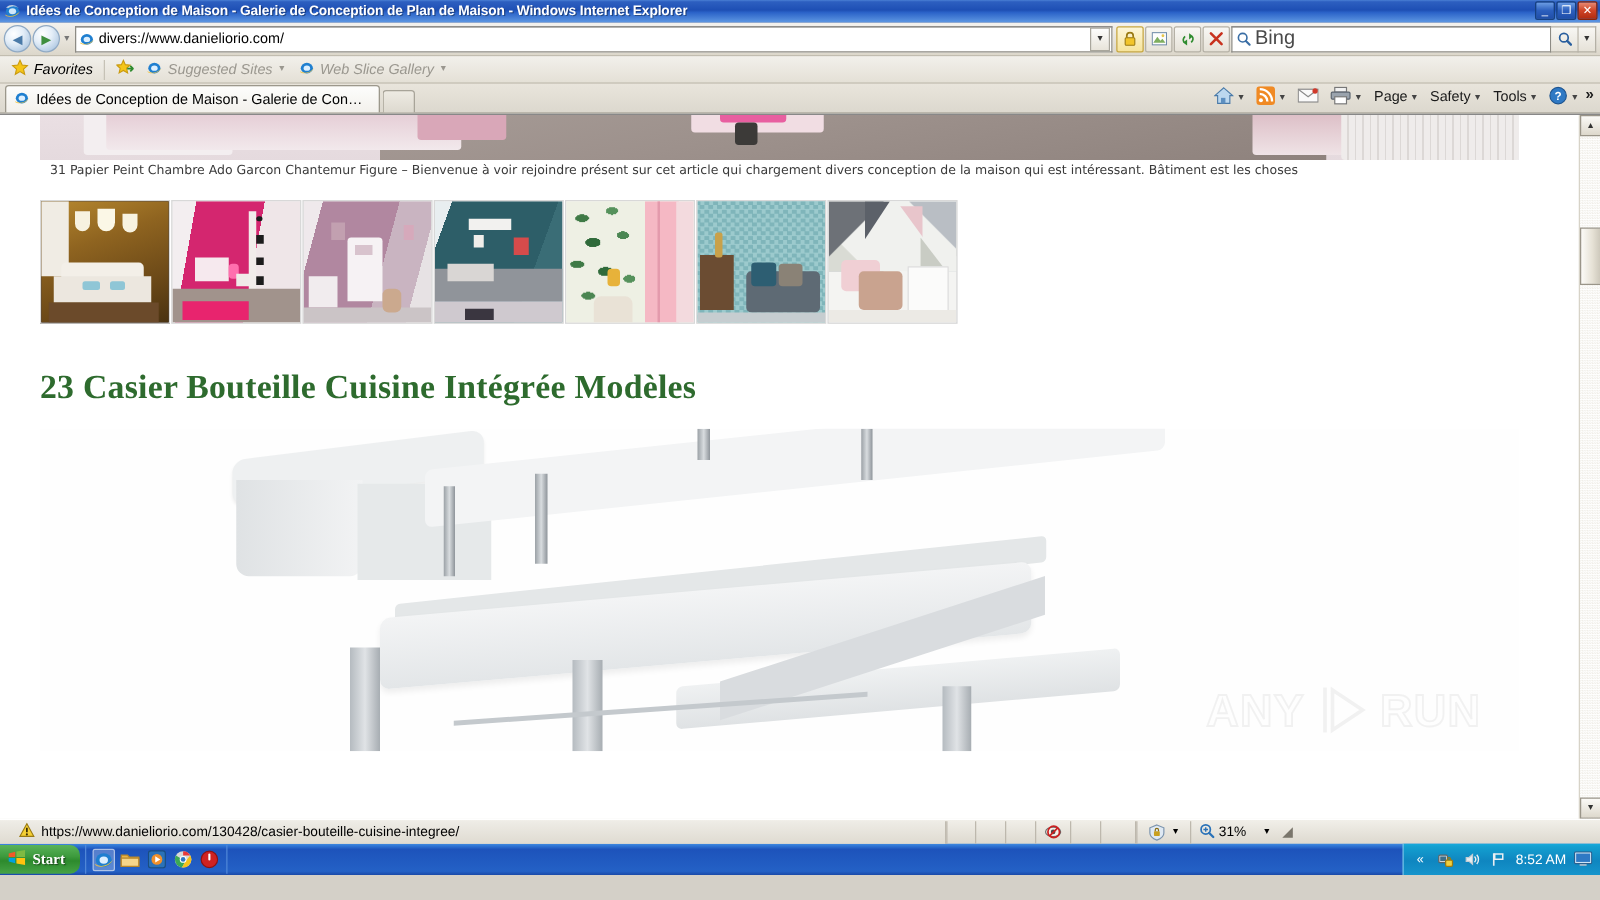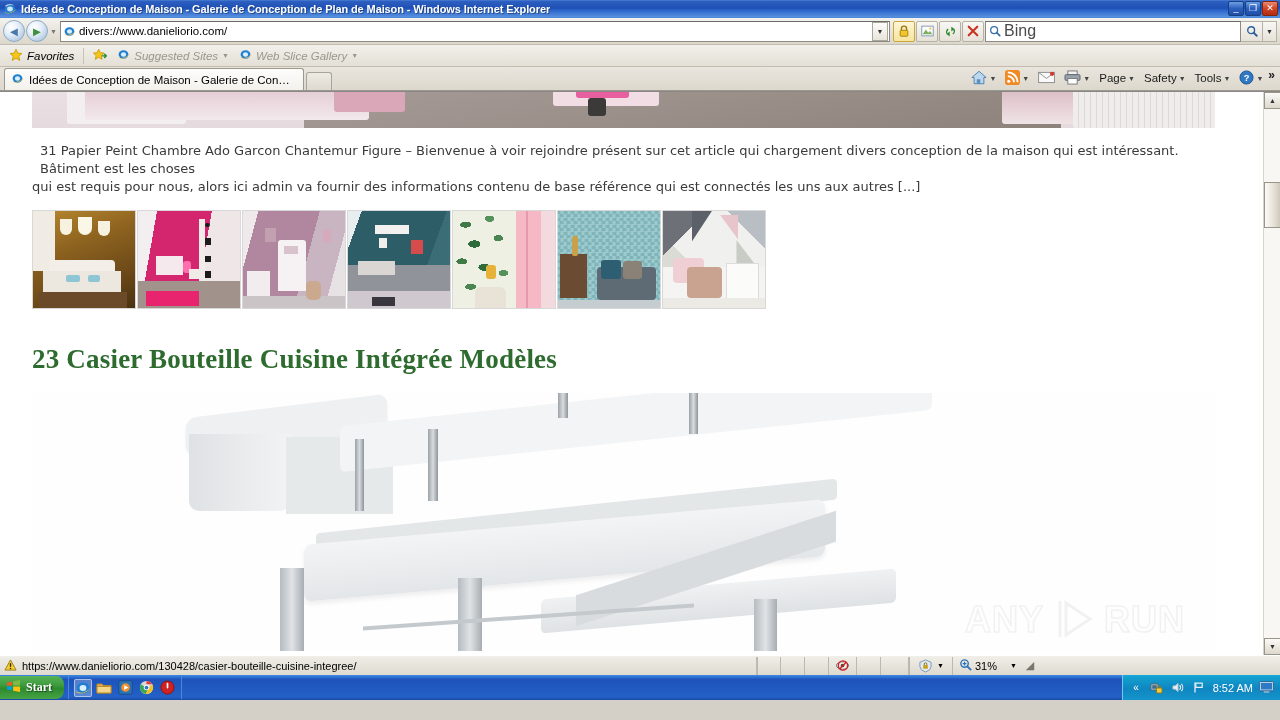--- a/index.html
+++ b/index.html
@@ -155,22 +155,22 @@
   }
   .hc-floor {
     position: absolute; left: 23%; right: 13%; top: 0; bottom: 0;
     background: linear-gradient(170deg, #a59a95 0%, #9d918c 40%, #8e827d 100%);
   }
   .hc-obj {
     position: absolute; border-radius: 3px;
   }
 
   .excerpt {
-    margin-top: 14px; margin-left: 32px; margin-right: 48px;
-    font-size: 13px; line-height: 18px; color: #3a3a3a;
+    margin-left: 32px; margin-right: 48px;
+    font-size: 10px; line-height: 18px; color: #3a3a3a;
     font-family: "DejaVu Sans", sans-serif;
   }
   .excerpt .indent { padding-left: 8px; }
 
   .thumbs { margin-left: 32px; margin-top: 14px; display: flex; gap: 1px; }
   .thumb {
     width: 104px; height: 99px; border: 1px solid #d8d8d8;
     overflow: hidden; position: relative; background: #eee;
   }
 
@@ -233,21 +233,21 @@
 
   
   .statusbar {
     height: 20px; display: flex; align-items: center;
     background: linear-gradient(to bottom, #f1efe9, #ddd9cf);
     border-top: 1px solid #fff;
     font-size: 11px;
   }
   .st-left {
     flex: 0 0 757px; height: 18px; display: flex; align-items: center; gap: 5px;
-    padding-left: 4px; border: 1px solid #c0bbb0; border-left: none; border-top: none; border-bottom: none;
+    padding-left: 15px; border: 1px solid #c0bbb0; border-left: none; border-top: none; border-bottom: none;
     background: linear-gradient(to bottom, #eeece6, #dfdbd1);
   }
   .st-cell {
     height: 18px; border-right: 1px solid #bdb8ad;
     display: flex; align-items: center; justify-content: center;
   }
   .st-zone { flex: 1; display: flex; align-items: center; gap: 5px; padding-left: 6px; }
   .st-zoom { display: flex; align-items: center; gap: 3px; padding: 0 6px; }
 
   
@@ -492,21 +492,20 @@
       <div class="hc-obj" style="left:44%;top:-20px;width:9%;height:34px;background:#f1dde3;"></div>
       <div class="hc-obj" style="left:46%;top:-20px;width:4.5%;height:26px;background:#e85fa0;"></div>
       <div class="hc-obj" style="left:47%;top:6px;width:1.5%;height:18px;background:#3c3a38;"></div>
       <div class="hc-obj" style="left:82%;top:-8px;width:14%;height:40px;background:linear-gradient(to bottom,#d9b7c0,#efe3e6);"></div>
       <div class="hc-obj" style="left:95.5%;top:-20px;width:6%;height:56px;background:#efefef;"></div>
       <div class="hc-obj" style="right:0;top:-20px;width:12%;height:56px;background:repeating-linear-gradient(to right,#efeceb 0 5px,#dcd8d6 5px 6px);"></div>
     </div>
 
     <div class="excerpt">
       <div class="indent">31 Papier Peint Chambre Ado Garcon Chantemur Figure – Bienvenue à voir rejoindre présent sur cet article qui chargement divers conception de la maison qui est intéressant. Bâtiment est les choses</div>
-      <div>qui est requis pour nous, alors ici admin va fournir des informations contenu de base référence qui est connectés les uns aux autres [...]</div>
     </div>
 
     <div class="thumbs">
       <div class="thumb" style="background:#2b1d12">
         <div style="position:absolute;inset:0;background:linear-gradient(160deg,#b8892f 0%,#8f6420 35%,#6d4a18 70%,#4a3211 100%);"></div>
         <div style="position:absolute;left:0;top:0;width:22%;height:62%;background:#f0ece4;"></div>
         <div style="position:absolute;left:26%;top:8%;width:12px;height:16px;background:#f7f2e0;border-radius:0 0 6px 6px;"></div>
         <div style="position:absolute;left:44%;top:6%;width:14px;height:18px;background:#fbf7e6;border-radius:0 0 7px 7px;"></div>
         <div style="position:absolute;left:64%;top:10%;width:12px;height:15px;background:#f7f2e0;border-radius:0 0 6px 6px;"></div>
         <div style="position:absolute;left:16%;top:50%;width:64%;height:18%;background:#f3efe8;border-radius:4px 4px 0 0;"></div>

